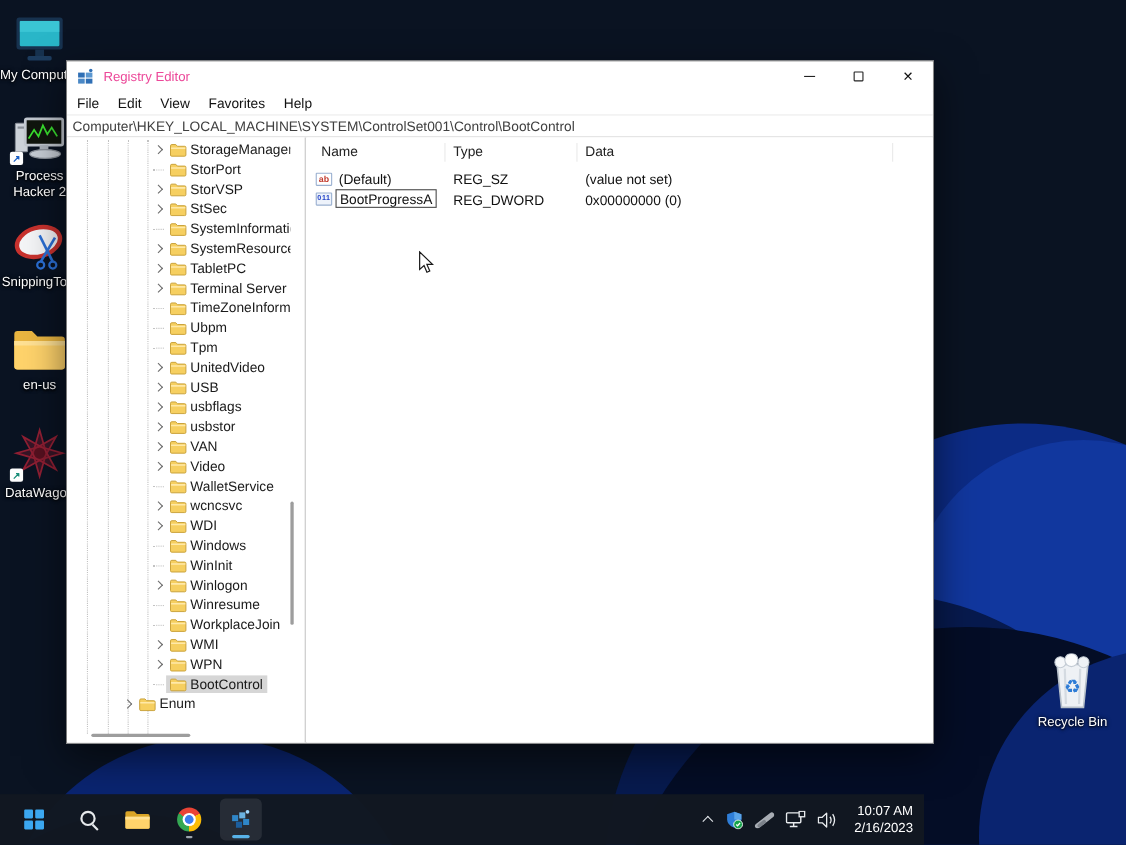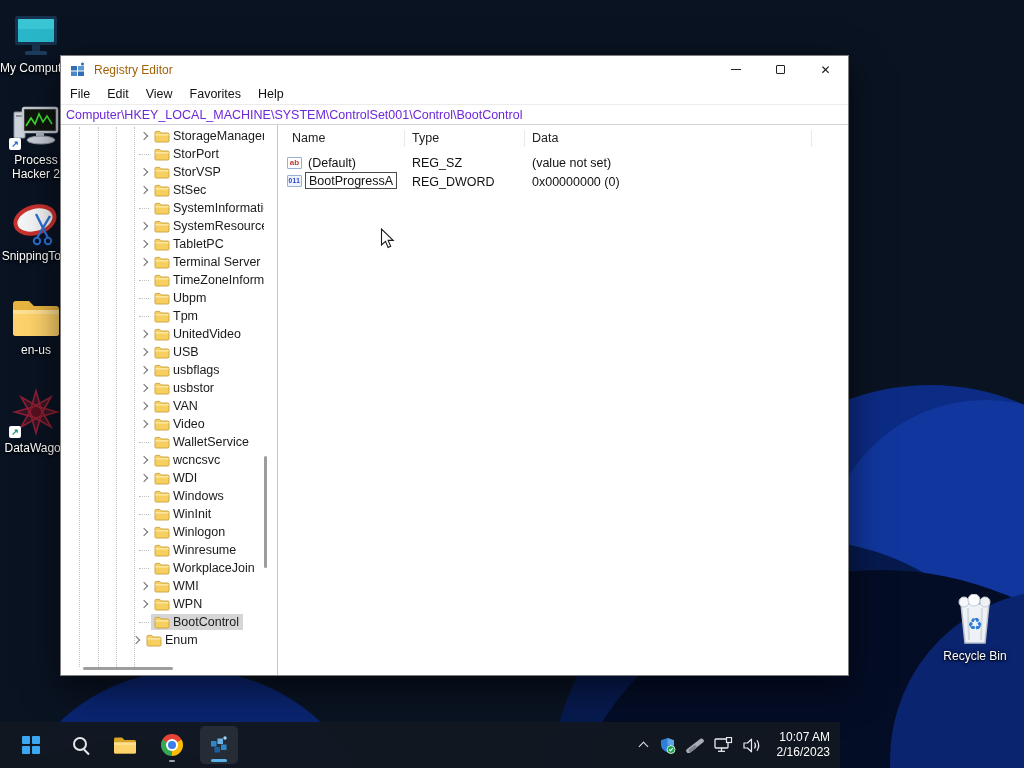--- a/index.html
+++ b/index.html
@@ -18,39 +18,39 @@
     font-size:9px;line-height:12px;color:#1e62c8;font-weight:bold;text-align:center}
   .recycle{position:absolute;left:936px;top:590px;width:78px;text-align:center}
   .recycle .art{height:56px;display:flex;align-items:flex-end;justify-content:center;position:relative}
   .recycle-glyph{position:absolute;left:50%;top:24px;transform:translateX(-50%);font-size:17px;color:#2e7cd6}
 
   
   .win{position:absolute;left:60px;top:55px;width:789px;height:621px;background:#fff;
     border:1px solid #7d7d7d;box-shadow:0 12px 34px rgba(0,0,0,.55)}
   .titlebar{position:absolute;left:0;top:0;right:0;height:27px;display:flex;align-items:center;background:#fff}
   .app-icon{margin-left:9px;width:15px;height:15px;flex:none}
-  .title{margin-left:9px;font-size:12px;color:#a16207}
+  .title{margin-left:9px;font-size:12px;color:#ec4899}
   .win-controls{position:absolute;right:0;top:0;height:27px;display:flex}
   .wc{width:45px;height:27px;display:flex;align-items:center;justify-content:center}
   .glyph-min{width:10px;border-top:1px solid #222}
   .glyph-max{width:9px;height:9px;border:1px solid #222;border-radius:1px}
   .glyph-close{font-size:12px;color:#111;line-height:12px}
   .menubar{position:absolute;top:27px;left:0;right:0;height:21px;padding-left:9px;font-size:12.5px;
     display:flex;align-items:center;color:#111;background:#fff}
   .menu-item{margin-right:17px}
   .addressbar{position:absolute;top:48px;left:0;right:0;height:21px;border-top:1px solid #ececec;
-    border-bottom:1px solid #d4d4d4;font-size:12.5px;display:flex;align-items:center;padding-left:5px;color:#6d28d9;background:#fff}
+    border-bottom:1px solid #d4d4d4;font-size:12.5px;display:flex;align-items:center;padding-left:5px;color:#404040;background:#fff}
   .winbody{position:absolute;top:69px;left:0;right:0;bottom:0;background:#fff}
 
   
   .tree-pane{position:absolute;left:0;top:0;bottom:0;width:217px;border-right:1px solid #c6c6c6;overflow:hidden;background:#fff}
   .dotline{position:absolute;top:2px;height:540px;border-left:1px dotted #c2c2c2}
   #tree-items{position:absolute;left:0;top:2px;width:203px;height:540px;overflow:hidden}
   .tree-row{height:18px;display:flex;align-items:center;font-size:12.5px;color:#1a1a1a;padding-left:78px;white-space:nowrap}
-  .tree-row.outdent{padding-left:70px}
+  .tree-row.outdent{padding-left:50px}
   .chev{width:12px;height:12px;position:relative;flex:none}
   .chev.show::before{content:"";position:absolute;left:2px;top:3px;width:5px;height:5px;
     border-right:1.4px solid #6d6d6d;border-bottom:1.4px solid #6d6d6d;transform:rotate(-45deg)}
   .chev.stub::before{content:"";position:absolute;left:0;top:6px;width:10px;border-top:1px dotted #c2c2c2}
   .tree-node{display:flex;align-items:center;padding:1px 4px 1px 1px}
   .tree-row.selected .tree-node{background:#d6d6d6}
   .tfold{width:16px;height:13px;margin:0 3px 0 2px;flex:none;line-height:0}
   .vscroll{position:absolute;left:203px;top:331px;width:3px;height:112px;background:#9d9d9d;border-radius:2px}
   .hscroll{position:absolute;left:22px;top:542px;width:90px;height:3px;background:#9d9d9d;border-radius:2px}
 

